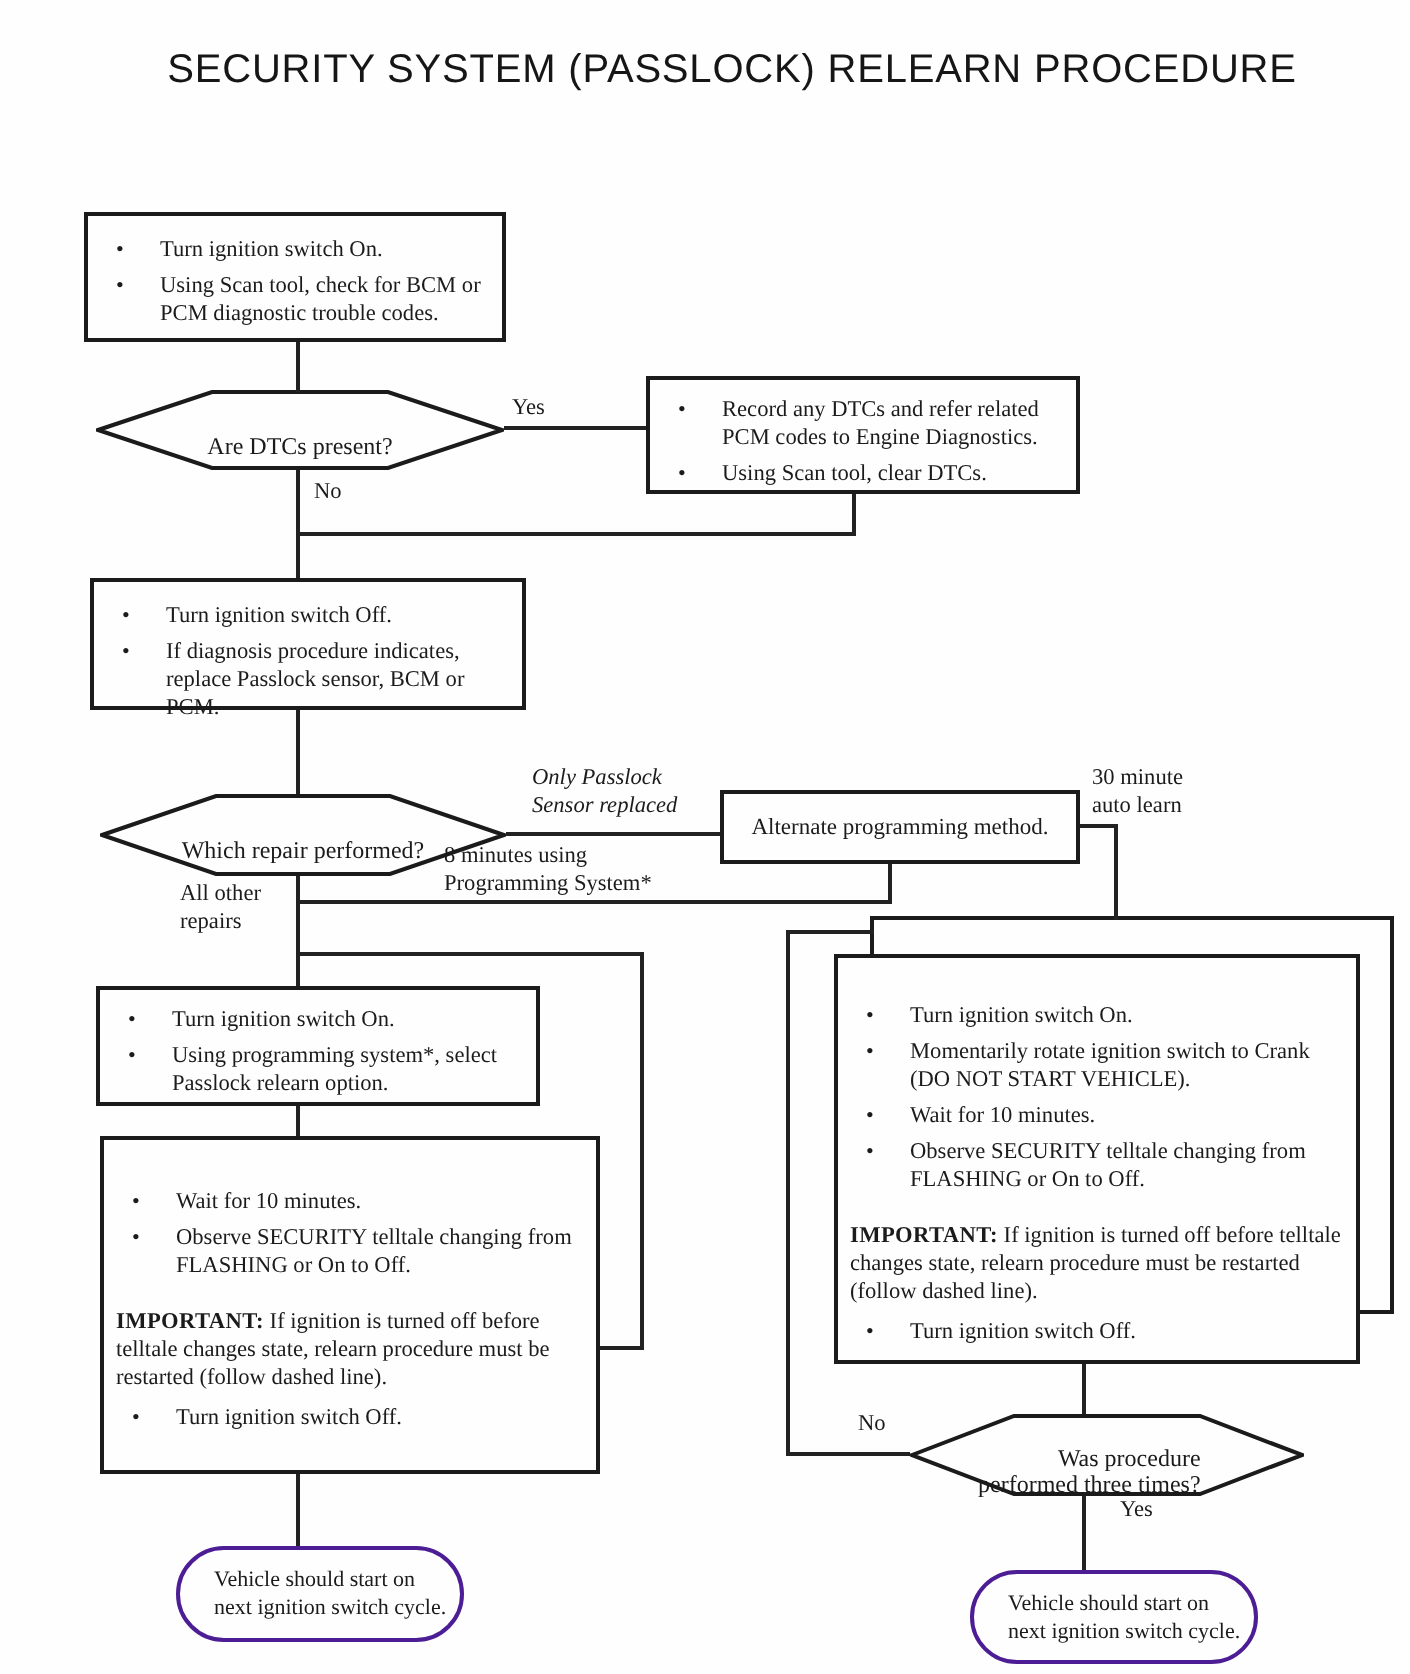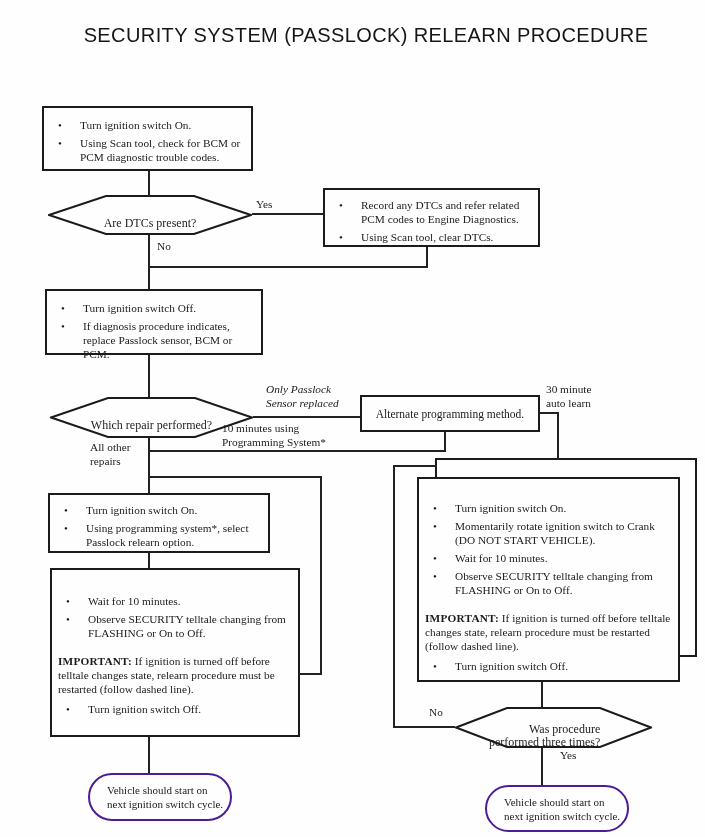--- a/index.html
+++ b/index.html
@@ -108,21 +108,21 @@
       <polygon points="1,20.5 58,1 145,1 202,20.5 145,40 58,40" fill="#fefefe" stroke="#1b1b1b" stroke-width="2"></polygon>
     </svg>
     <div class="hex-label">Which repair performed?</div>
   </div>
 
   <div class="flabel" style="left:266px;top:383px;font-style:italic;">Only Passlock
 Sensor replaced</div>
   <div class="line" style="left:253px;top:416px;width:107px;height:2px;"></div>
   <div class="flabel" style="left:90px;top:441px;">All other
 repairs</div>
-  <div class="flabel" style="left:222px;top:422px;">10 minutes using
+  <div class="flabel" style="left:222px;top:422px;">8 minutes using
 Programming System*</div>
 
   <div class="node box centerbox" style="left:360px;top:395px;width:180px;height:37px;">
     <span>Alternate programming method.</span>
   </div>
 
   <div class="flabel" style="left:546px;top:383px;">30 minute
 auto learn</div>
   <div class="line" style="left:540px;top:412px;width:19px;height:2px;"></div>
   <div class="line" style="left:557px;top:412px;width:2px;height:48px;"></div>

